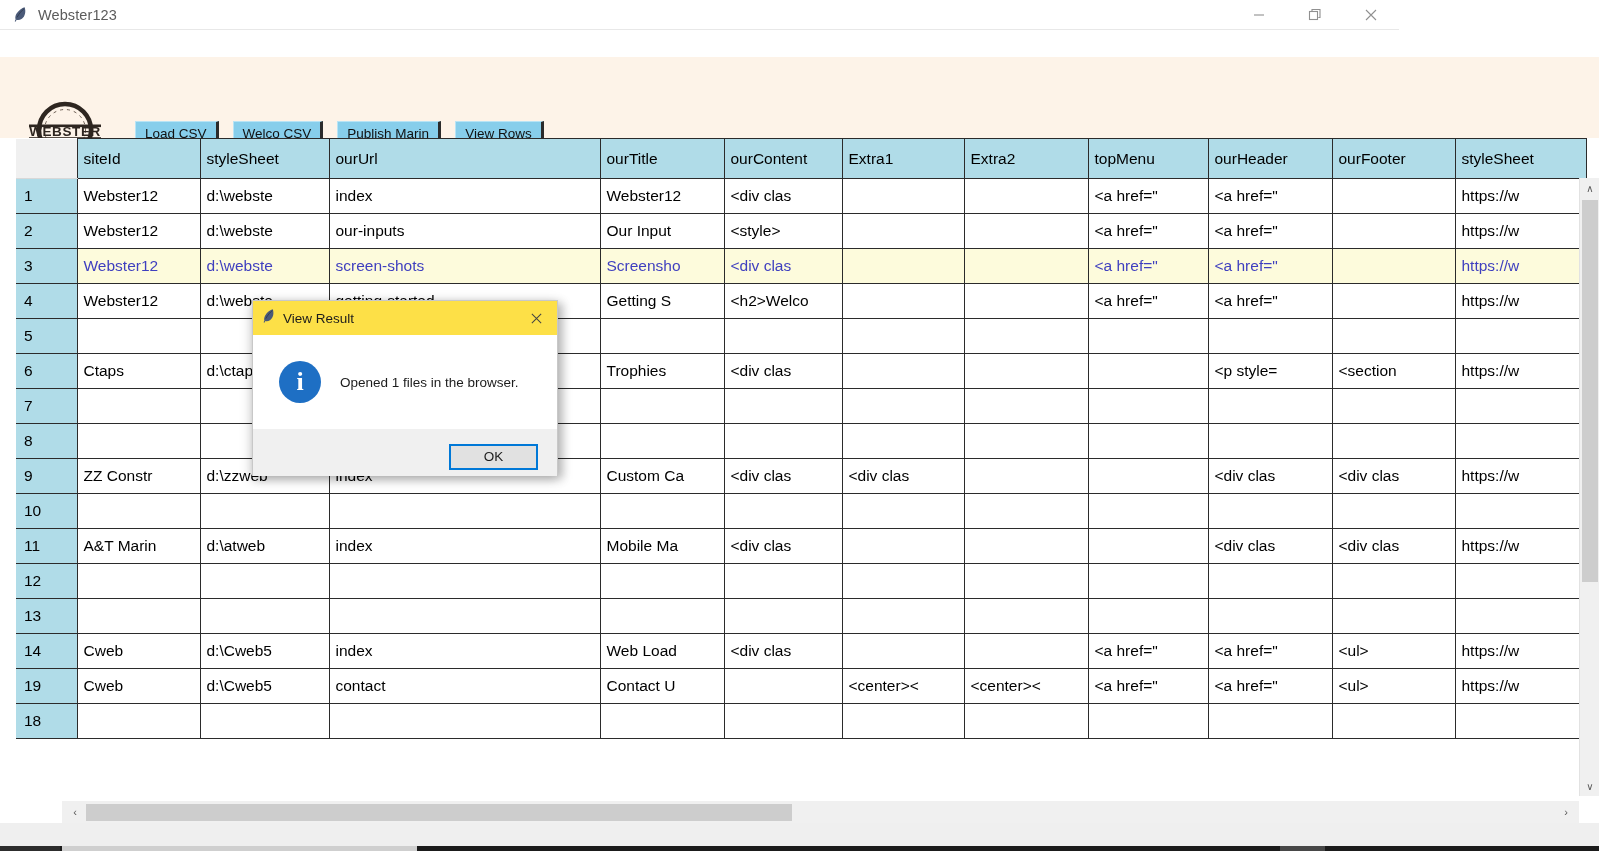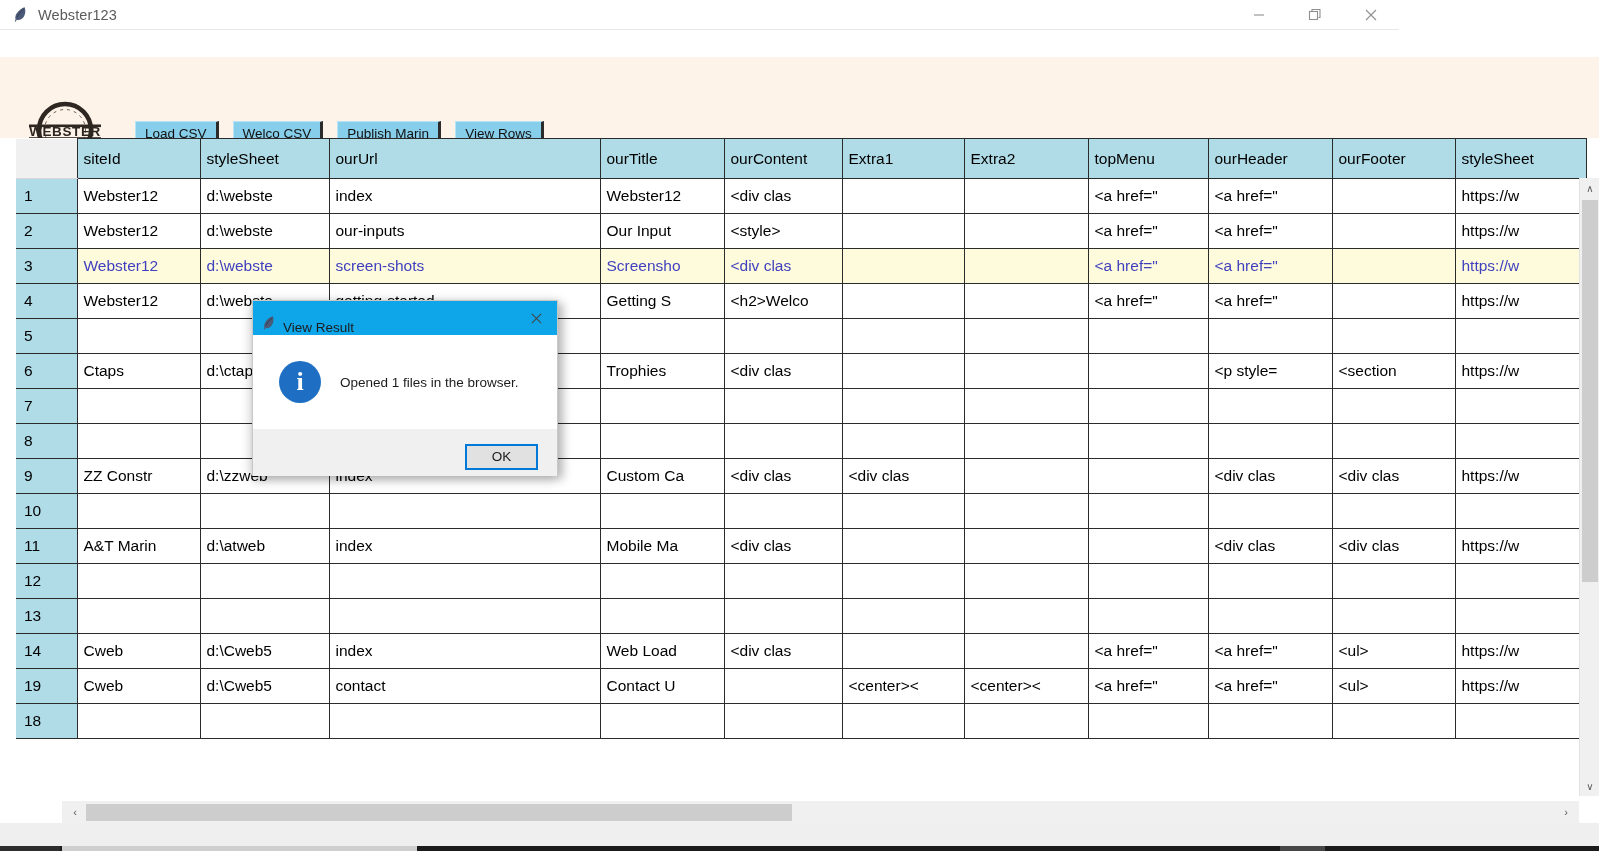--- a/index.html
+++ b/index.html
@@ -209,22 +209,22 @@
   #dialog {
     position: absolute; left: 252px; top: 300px;
     width: 306px; height: 176px;
     background: #ffffff;
     border: 1px solid #c8c8c8;
     box-shadow: 0 3px 11px rgba(0,0,0,.25);
   }
   #dialog .dlg-title {
     position: relative;
     height: 34px;
-    display: flex; align-items: flex-end;
-    background: #0ea5e9;
+    display: flex; align-items: center;
+    background: #fde047;
   }
   #dialog .dlg-title .feather { margin-left: 9px; }
   #dialog .dlg-title .dlg-title-text {
     margin-left: 8px; font-size: 13.5px; color: #1c1c1c;
   }
   #dialog .dlg-close {
     position: absolute; right: 0; top: 0;
     width: 42px; height: 34px;
     display: flex; align-items: center; justify-content: center;
     color: #444;
@@ -248,21 +248,21 @@
     font-size: 13.5px;
     color: #1c1c1c;
   }
   #dialog .dlg-footer {
     height: 47px;
     background: #f0f0f0;
     display: flex; align-items: center; justify-content: flex-end;
     padding-right: 19px;
   }
   #dialog .ok-btn {
-    width: 73px; height: 26px;
+    width: 89px; height: 26px;
     background: #e1e1e1;
     border: 2px solid #0078d7;
     font-size: 13.5px;
     color: #1c1c1c;
     font-family: "Liberation Sans", sans-serif;
     cursor: pointer;
     margin-top: 8px;
   }
 </style>
 </head>

